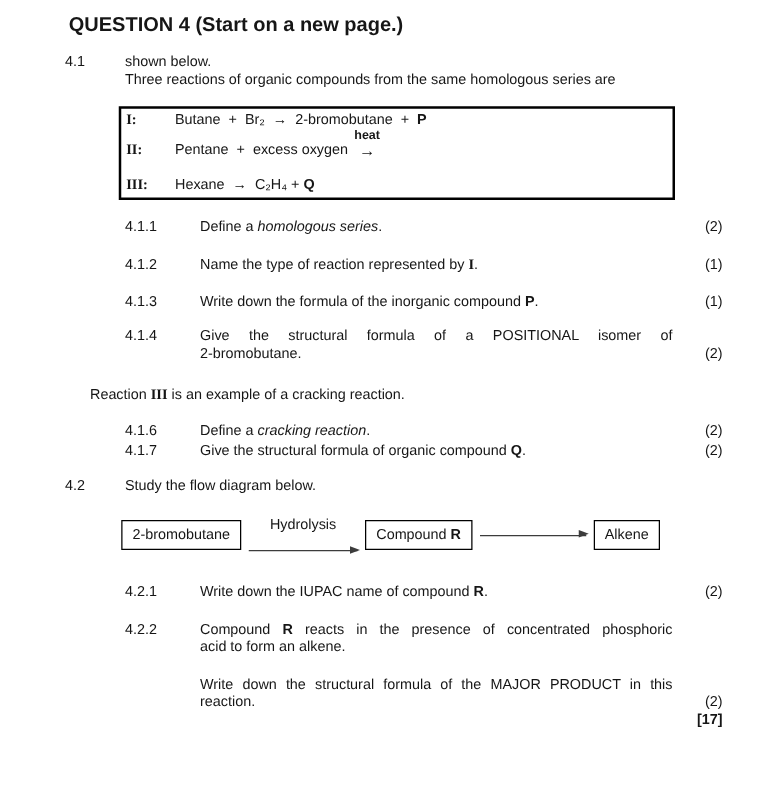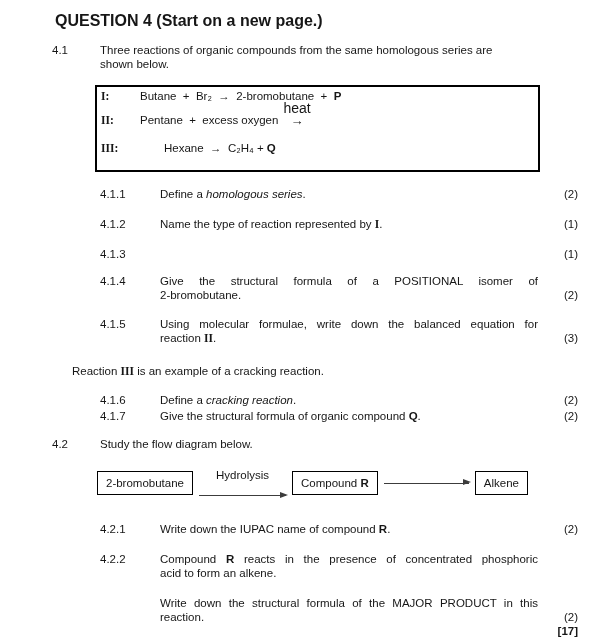--- a/index.html
+++ b/index.html
@@ -42,28 +42,28 @@
     margin-left: 95px;
     width: 445px;
     border: 2px solid #000;
     box-sizing: border-box;
     padding: 2px 4px 1px 4px;
   }
   .b-row { display: flex; }
   .b-label { width: 39px; flex: 0 0 39px; }
   .b-eq { white-space: pre; }
   .b-row2 { align-items: flex-end; margin-top: 0; }
-  .b-row3 { margin-top: 14px; margin-bottom: 14px; gap: 24px; }
+  .b-row3 { margin-top: 14px; margin-bottom: 2px; }
   .heat-stack {
     display: inline-flex;
     flex-direction: column;
     align-items: center;
     margin-left: 5px;
   }
-  .heat-label { line-height: 11px; font-size: 14px; }
+  .heat-label { line-height: 11px; font-size: 10px; font-weight: bold; }
   .heat-glyph { line-height: 13px; font-size: 13px; }
 
   
   .s-roman { font-family: "Liberation Serif", "DejaVu Serif", serif; font-weight: bold; }
   .s-bold { font-weight: bold; }
   .s-italic { font-style: italic; }
 
   
   .flow { display: flex; margin-left: 97px; align-items: center; height: 26px; }
   .f-box {
@@ -105,22 +105,22 @@
 </head>
 <body>
 
 <div class="page">
 
   <div class="title">QUESTION 4 (Start on a new page.)</div>
 
   <div class="sec-row" style="margin-top:15px">
     <div class="sec-num">4.1</div>
     <div class="sec-text">
+      <div class="q-line">shown below.</div>
       <div class="q-line">Three reactions of organic compounds from the same homologous series are</div>
-      <div class="q-line">shown below.</div>
     </div>
   </div>
 
   <div class="rbox" style="margin-top:14px">
     <div class="b-row">
       <span class="b-label s-roman">I:</span>
       <span class="b-eq"><span>Butane  +  Br₂  →  2-bromobutane  +  </span><span class="s-bold">P</span></span>
     </div>
     <div class="b-row b-row2">
       <span class="b-label s-roman">II:</span>
@@ -147,40 +147,35 @@
   <div class="q-row" style="margin-top:16px">
     <div class="q-num">4.1.2</div>
     <div class="q-text">
       <div class="q-line"><span>Name the type of reaction represented by </span><span class="s-roman">I</span><span>.</span></div>
     </div>
     <div class="q-mark">(1)</div>
   </div>
 
   <div class="q-row" style="margin-top:16px">
     <div class="q-num">4.1.3</div>
+    <div class="q-text">
+      <div class="q-line"><span>Write down the formula of the inorganic compound </span><span class="s-bold">P</span><span>.</span></div>
+    </div>
     <div class="q-mark">(1)</div>
   </div>
 
   <div class="q-row" style="margin-top:13px">
     <div class="q-num">4.1.4</div>
     <div class="q-text">
       <div class="q-line jline"><span>Give the structural formula of a POSITIONAL isomer of</span></div>
       <div class="q-line"><span>2-bromobutane.</span></div>
     </div>
     <div class="q-mark">(2)</div>
   </div>
 
-  <div class="q-row" style="margin-top:15px">
-    <div class="q-num">4.1.5</div>
-    <div class="q-text">
-      <div class="q-line jline"><span>Using molecular formulae, write down the balanced equation for</span></div>
-      <div class="q-line"><span>reaction </span><span class="s-roman">II</span><span>.</span></div>
-    </div>
-    <div class="q-mark">(3)</div>
-  </div>
 
   <div class="p-row" style="margin-top:19px">
     <div class="q-line"><span>Reaction </span><span class="s-roman">III</span><span> is an example of a cracking reaction.</span></div>
   </div>
 
   <div class="q-row" style="margin-top:15px">
     <div class="q-num">4.1.6</div>
     <div class="q-text">
       <div class="q-line"><span>Define a </span><span class="s-italic">cracking reaction</span><span>.</span></div>
     </div>

